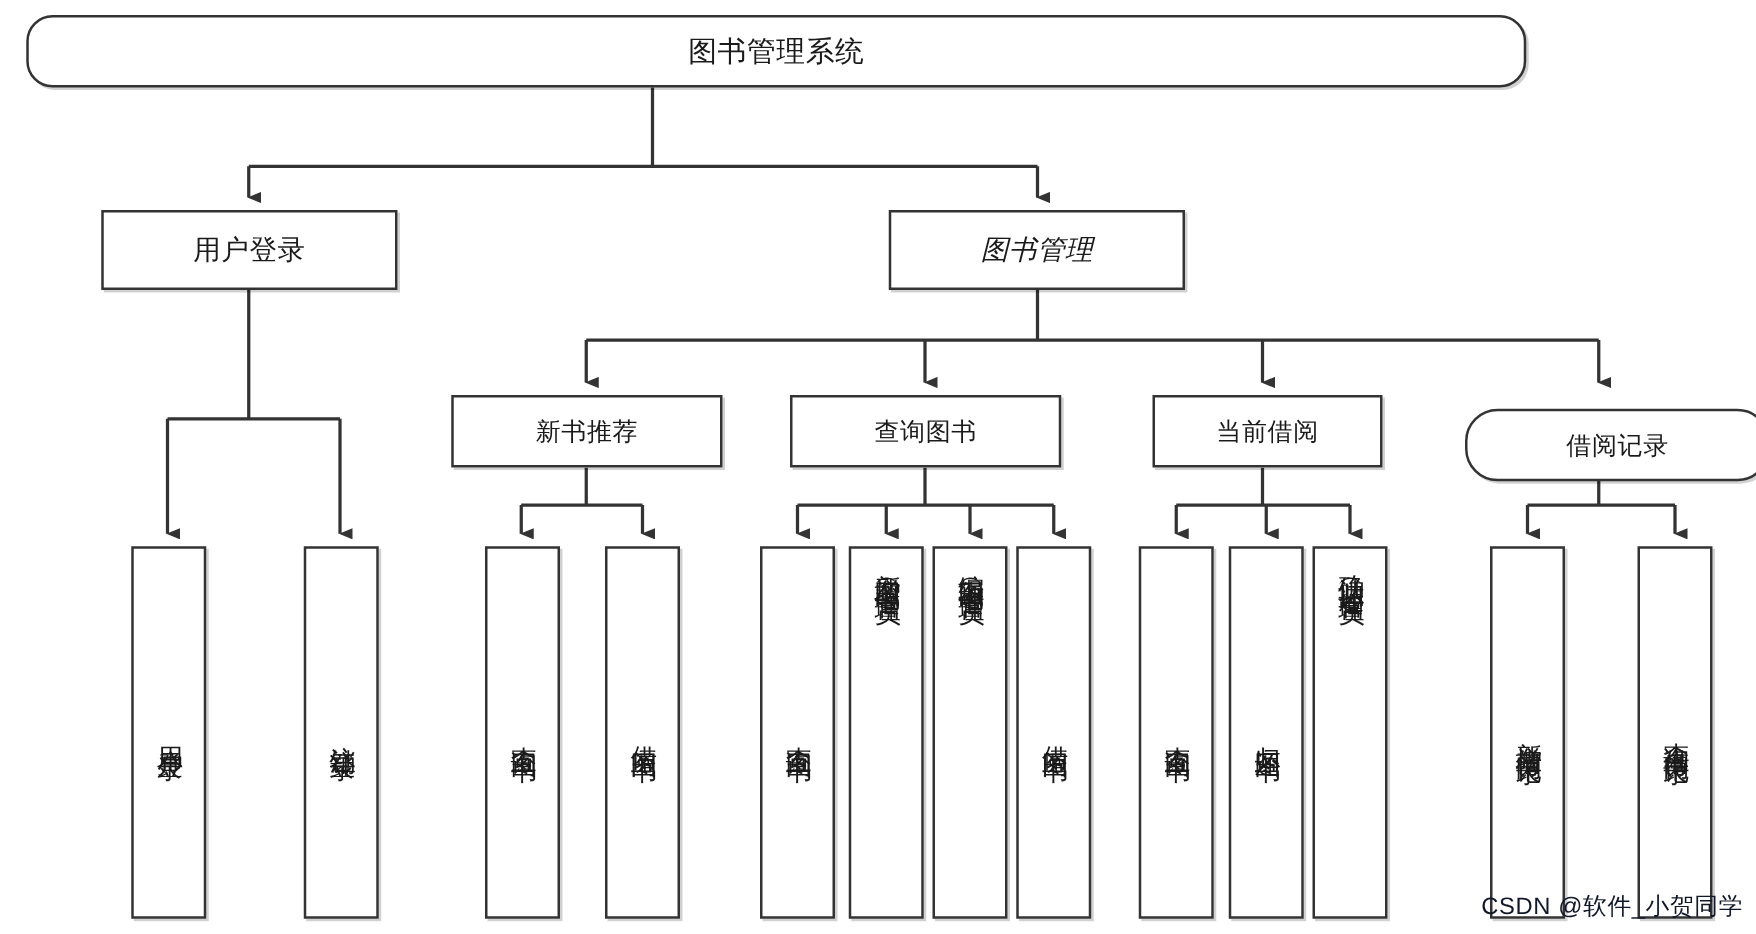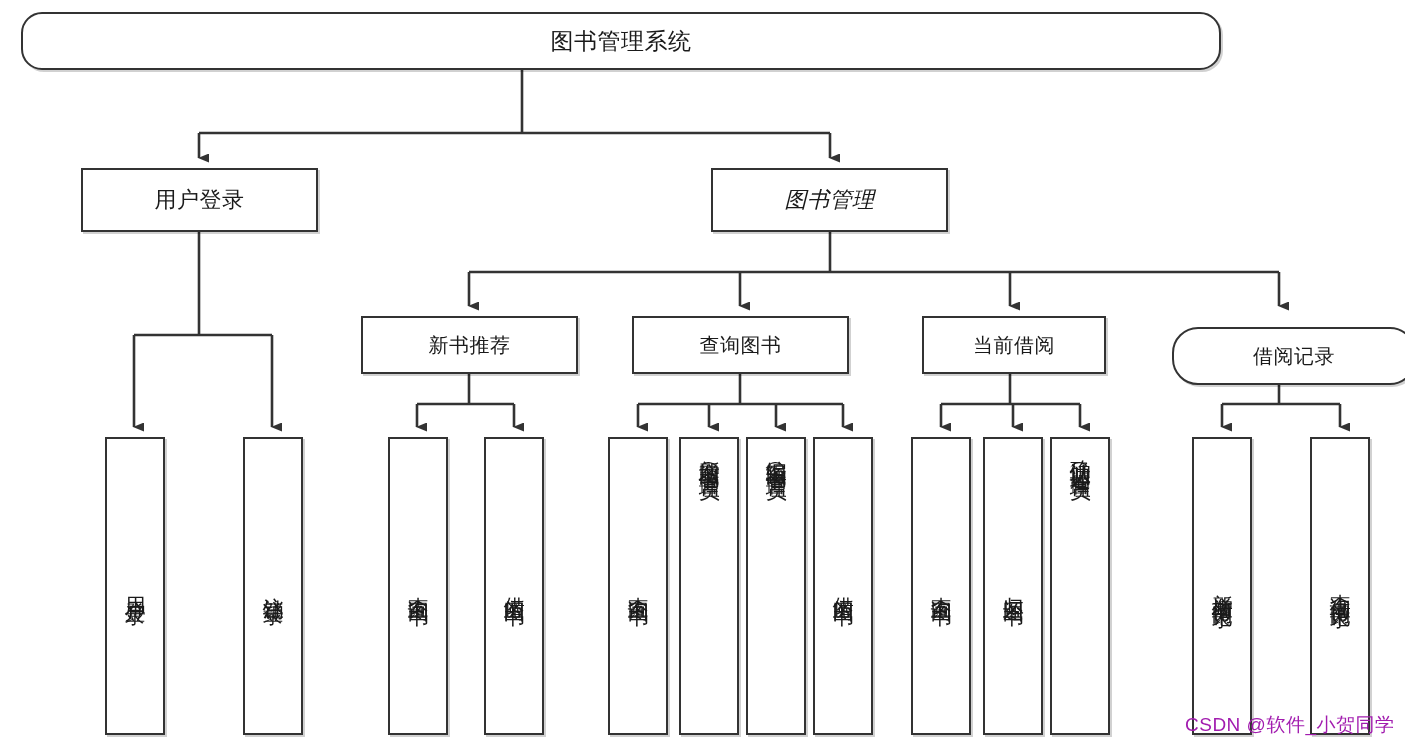--- a/index.html
+++ b/index.html
@@ -65,21 +65,21 @@
     line-height: 1.06;
     letter-spacing: 3px;
     color: #1a1a1a;
     white-space: nowrap;
   }
   .watermark {
     position: absolute;
     left: 1185px;
     top: 712px;
     font-size: 19px;
-    color: #a21caf;
+    color: #0f172a;
     white-space: nowrap;
     letter-spacing: 0.5px;
     pointer-events: none;
   }
 </style>
 </head>
 <body>
 
 <div id="diagram-root">
 

